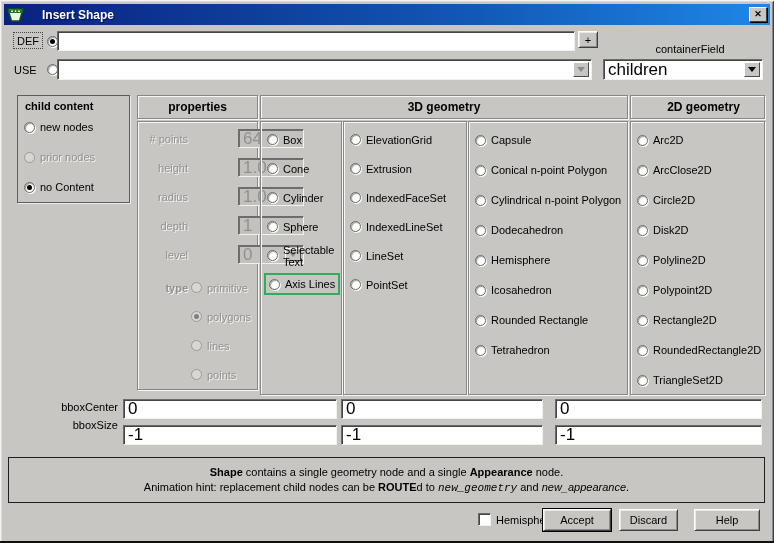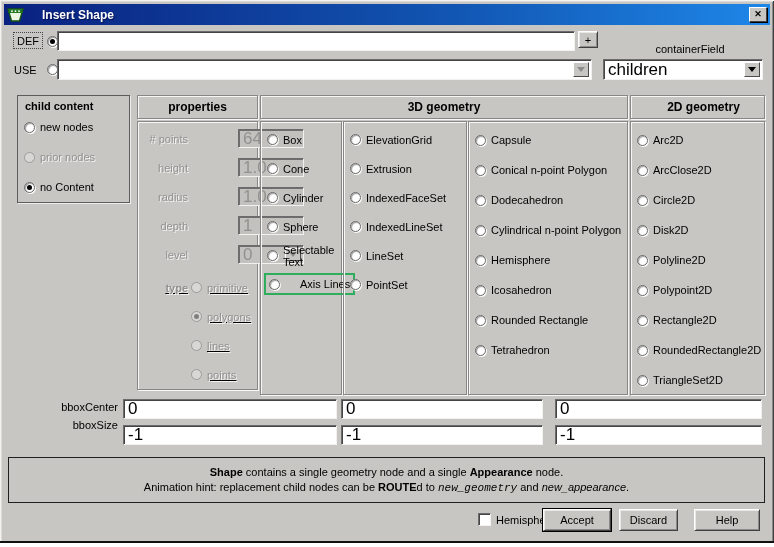--- a/index.html
+++ b/index.html
@@ -50,26 +50,26 @@
   .rows-30 .radio-row{min-height:30px;}
   .rows-29 .radio-row{min-height:29px;}
   .radio{width:11px;height:11px;border-radius:50%;background:#fff;border:1px solid #686868;
     box-shadow:inset 1px 1px 1px rgba(0,0,0,.38),1px 1px 0 rgba(255,255,255,.85);
     position:relative;flex:none;margin-right:5px;}
   .radio.on::after{content:'';position:absolute;left:2px;top:2px;width:5px;height:5px;border-radius:50%;background:#000;}
   .radio-row.disabled .radio{border-color:#9b9b9b;background:#d9d7d3;box-shadow:none;}
   .radio-row.disabled .radio.on::after{background:#7f7f7f;}
   .rlabel{line-height:12px;}
   .radio-row.disabled .rlabel{color:var(--dis);text-shadow:1px 1px 0 rgba(255,255,255,.8);}
-  .radio-row.highlighted{border:2px solid var(--hl);min-height:22px;margin:3px 0 0 -3px;padding:1px 3px;width:max-content;gap:15px;}
+  .radio-row.highlighted{border:2px solid var(--hl);min-height:22px;margin:3px 0 0 -3px;padding:1px 3px;width:max-content;}
   
   .prop-row{display:flex;align-items:center;min-height:29px;gap:47px;}
   .prop-label{width:46px;text-align:right;margin-right:3px;color:var(--dis);text-shadow:1px 1px 0 rgba(255,255,255,.8);flex:none;}
   .prop-field{width:66px;height:19px;flex:none;}
-  .type-block{display:flex;margin-top:4px;text-decoration:underline;}
+  .type-block{display:flex;margin-top:4px;}
   .type-label{width:46px;text-align:right;margin-right:3px;padding-top:9px;color:var(--dis);font-weight:bold;text-shadow:1px 1px 0 rgba(255,255,255,.8);}
   
   .infobox{position:absolute;left:8px;top:457px;width:757px;height:46px;border:1px solid #1f1f1f;
     display:flex;flex-direction:column;align-items:center;justify-content:center;gap:1px;}
   .infoline{line-height:14px;text-align:center;}
   
   .checkbox{width:13px;height:13px;background:#fff;border:1px solid;border-color:#6b6b6b #f2f1ef #f2f1ef #6b6b6b;
     box-shadow:inset 1px 1px 0 #454545;}
   .abs{position:absolute;}
   .lbl{display:flex;align-items:center;}
@@ -244,25 +244,25 @@
         <div class="radio-row">
           <span class="radio"></span>
           <span class="rlabel">Capsule</span>
         </div>
         <div class="radio-row">
           <span class="radio"></span>
           <span class="rlabel">Conical n-point Polygon</span>
         </div>
         <div class="radio-row">
           <span class="radio"></span>
+          <span class="rlabel">Cylindrical n-point Polygon</span>
+        </div>
+        <div class="radio-row">
+          <span class="radio"></span>
           <span class="rlabel">Dodecahedron</span>
-        </div>
-        <div class="radio-row">
-          <span class="radio"></span>
-          <span class="rlabel">Cylindrical n-point Polygon</span>
         </div>
         <div class="radio-row">
           <span class="radio"></span>
           <span class="rlabel">Hemisphere</span>
         </div>
         <div class="radio-row">
           <span class="radio"></span>
           <span class="rlabel">Icosahedron</span>
         </div>
         <div class="radio-row">

